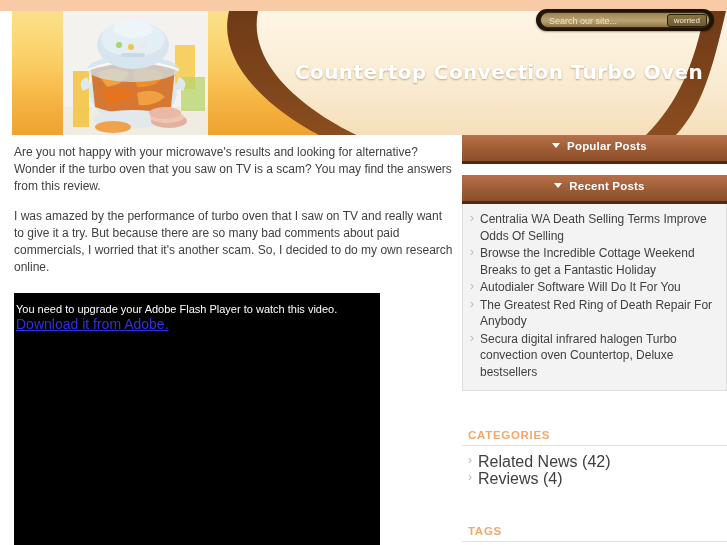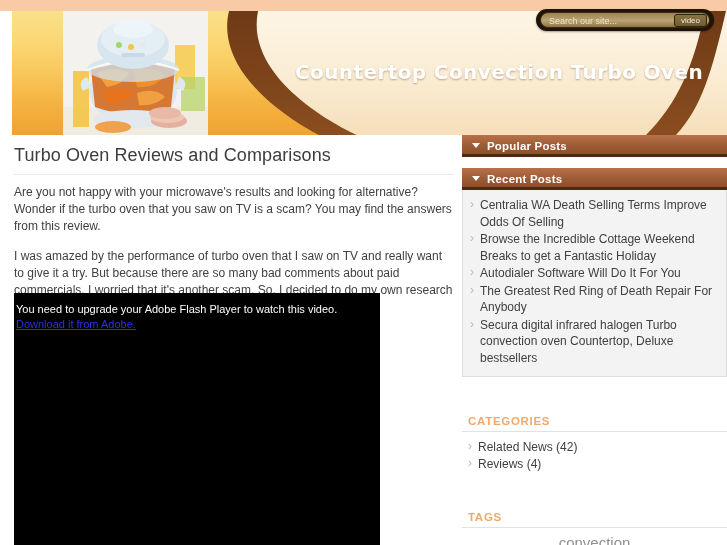--- a/index.html
+++ b/index.html
@@ -173,44 +173,45 @@
     left: 2px;
     width: 350px;
     color: #ffffff;
     font-size: 11px;
     line-height: 15px;
   }
   .video-link {
     display: inline-block;
     color: #2f2fe8;
     text-decoration: underline;
-    font-size: 11px;
+    font-size: 14px;
     cursor: pointer;
   }
 
   
   .sidebar {
     position: absolute;
     top: 135px;
     left: 462px;
     width: 265px;
   }
   .widget { margin-bottom: 11px; }
 
   .widget-head {
-    height: 22px;
+    height: 29px;
     background: linear-gradient(to bottom, #b8714a, #9d5c35 55%, #8d4f2b);
     border-bottom: 3px solid #4e2a13;
     color: #ffffff;
     font-size: 11.5px;
     font-weight: bold;
     line-height: 22px;
     padding-left: 10px;
     letter-spacing: .2px;
     box-sizing: border-box;
+    text-align: center;
   }
   .caret {
     display: inline-block;
     width: 0; height: 0;
     border-left: 4px solid transparent;
     border-right: 4px solid transparent;
     border-top: 5px solid #ffffff;
     margin-right: 7px;
     vertical-align: middle;
     position: relative;
@@ -248,21 +249,21 @@
     font-weight: bold;
     letter-spacing: .7px;
     padding: 0 0 4px 6px;
     border-bottom: 1px solid #e2e2e2;
     margin-top: 38px;
   }
   .plain-list { list-style: none; margin: 0; padding: 7px 0 0 6px; }
   .plain-list li {
     position: relative;
     padding-left: 10px;
-    font-size: 12px;
+    font-size: 16px;
     line-height: 17px;
     color: #3f3f3f;
     cursor: pointer;
   }
   .plain-list li::before {
     content: "\203A";
     position: absolute;
     left: 0;
     top: -1px;
     color: #b9b9b9;
@@ -339,26 +340,25 @@
         <ellipse cx="50" cy="116" rx="18" ry="6" fill="#ef9a3c" opacity=".9"></ellipse>
       </svg>
     </div>
 
     <div class="banner-title">Countertop Convection Turbo Oven</div>
   </div>
 
   <div class="searchbox">
     <div class="search-inner">
       <input class="search-input" type="text" placeholder="Search our site..." style="">
-      <button class="search-btn">video</button>
+      <button class="search-btn">worried</button>
     </div>
   </div>
 
   <div class="main">
-    <h1 class="post-title">Turbo Oven Reviews and Comparisons</h1>
 
     <div class="post-body">
       <p>Are you not happy with your microwave's results and looking for alternative? Wonder if the turbo oven that you saw on TV is a scam? You may find the answers from this review.</p>
       <p>I was amazed by the performance of turbo oven that I saw on TV and really want to give it a try. But because there are so many bad comments about paid commercials, I worried that it's another scam. So, I decided to do my own research online.</p>
     </div>
 
     <div class="video-box">
       <div class="video-msg">
         <span>You need to upgrade your Adobe Flash Player to watch this video.</span><br>
         <span class="video-link">Download it from Adobe.</span>

